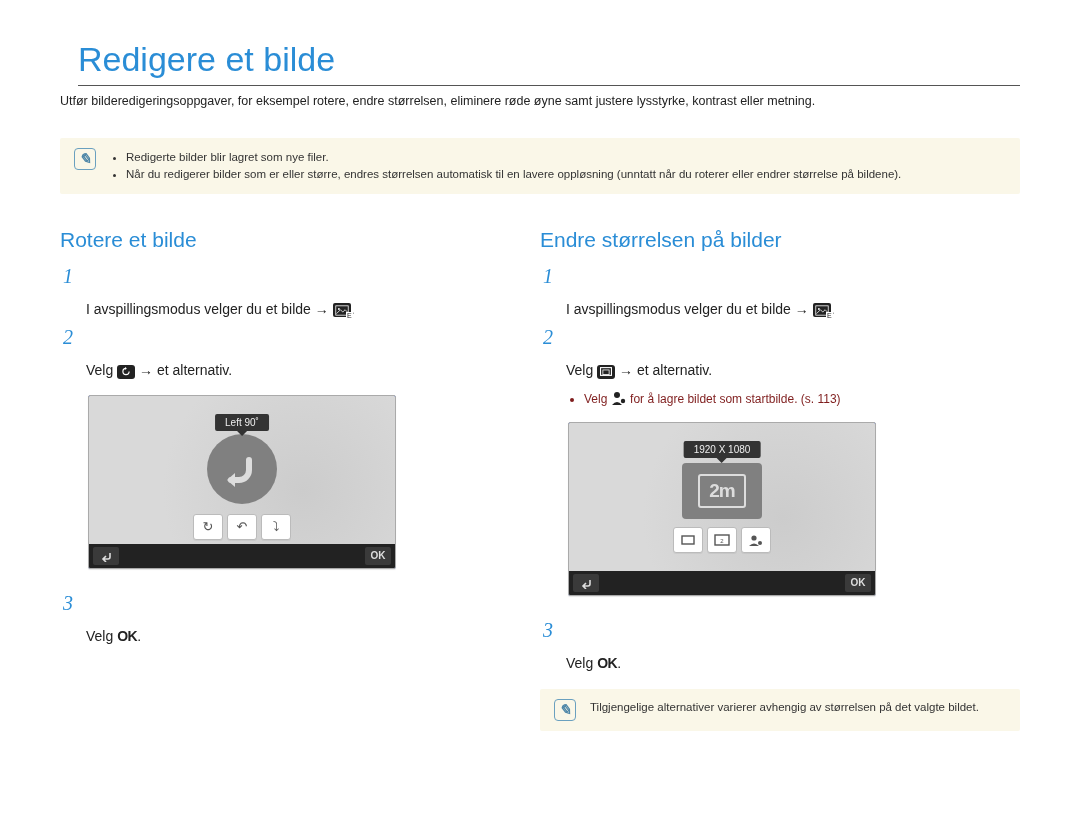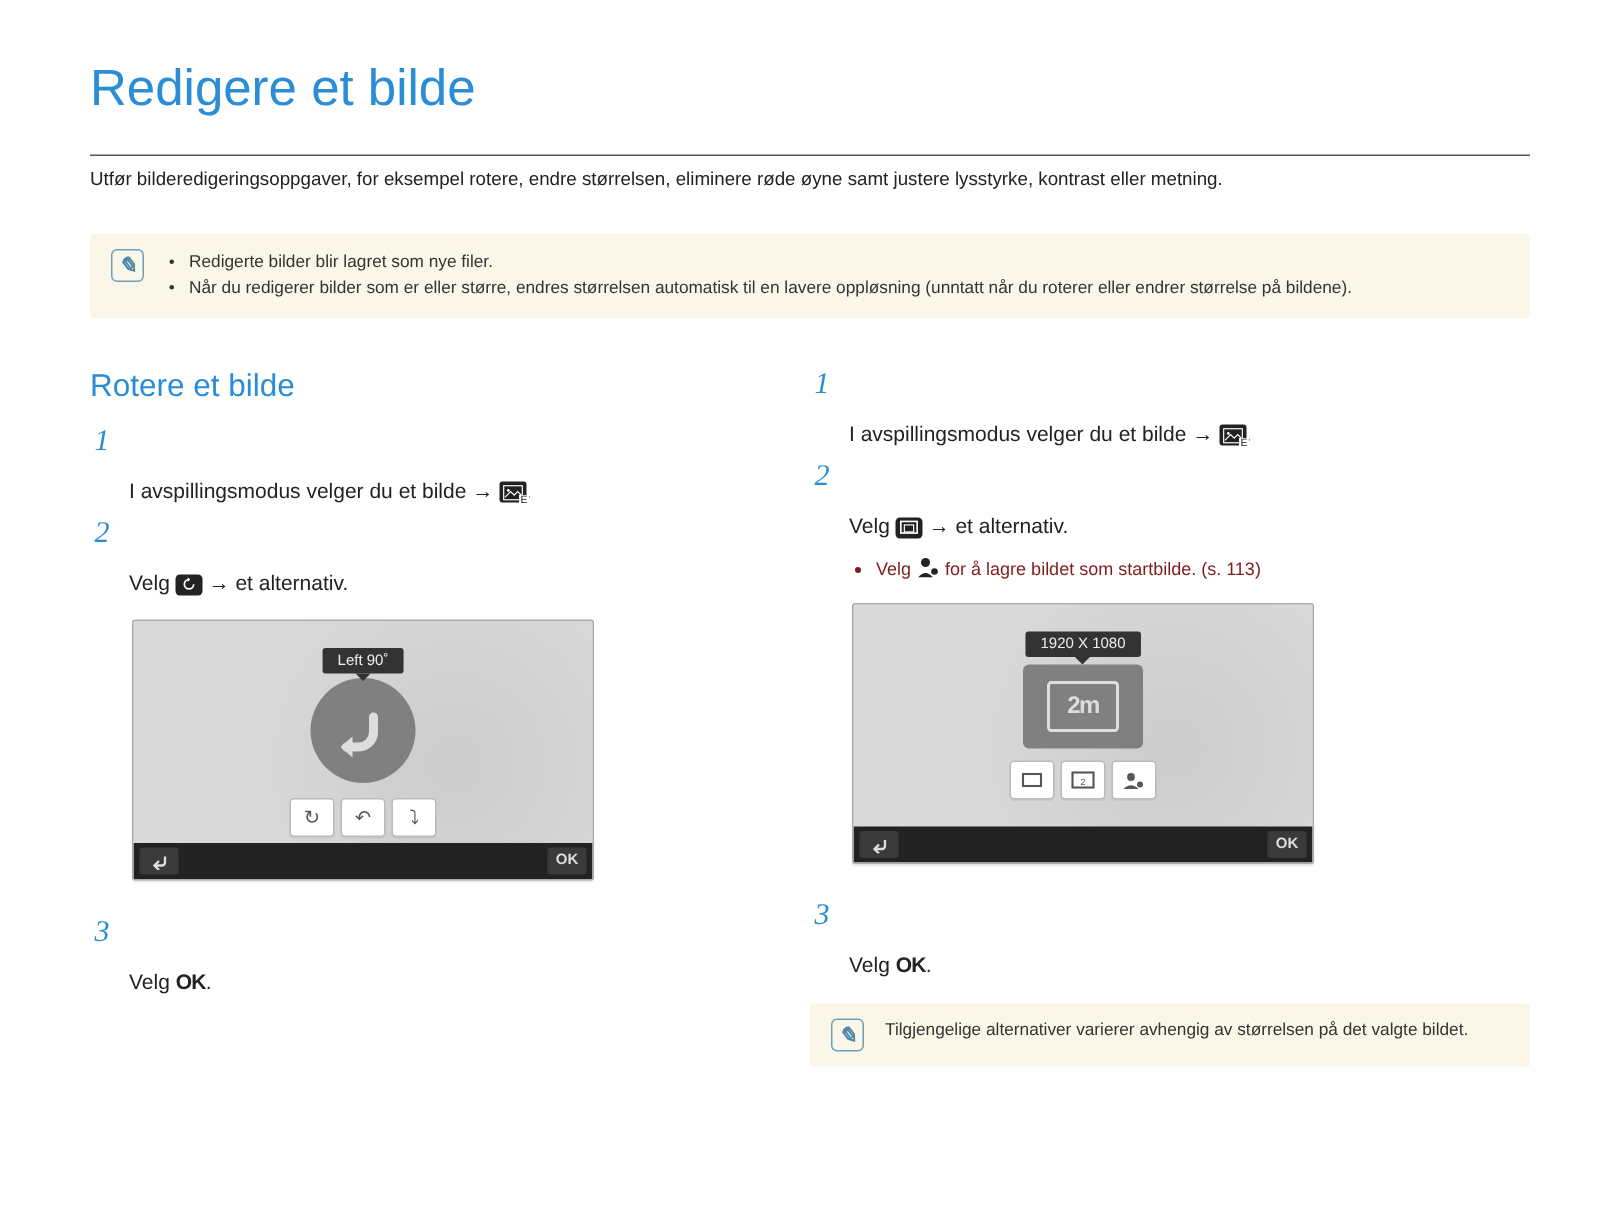--- a/index.html
+++ b/index.html
@@ -12,22 +12,23 @@
   }
   .page {
     box-sizing: border-box;
     padding: 40px 60px 20px 60px;
   }
   .title {
     font-size: 34px;
     color: #2a8dd6;
     font-weight: 400;
     border-bottom: 1px solid #555;
-    padding-bottom: 24px;
+    padding-bottom: 6px;
     margin-bottom: 8px;
+    margin-left: 18px;
   }
   .intro {
     font-size: 12.5px;
     color: #222;
     margin-bottom: 30px;
   }
   .note-box {
     background: #faf7e8;
     border-radius: 2px;
     padding: 10px 14px;
@@ -131,21 +132,21 @@
     list-style: disc;
     padding-left: 16px;
     color: #7f1d1d;
   }
   .sub-bullet li { margin: 4px 0; }
 
   
   .screen {
     width: 306px;
     height: 172px;
-    background: #e5e5e5;
+    background: #1d4ed8;
     border: 1px solid #aaa;
     border-radius: 2px;
     position: relative;
     margin: 16px 0 24px 28px;
     box-shadow: 0 1px 1px rgba(0,0,0,.1);
     overflow: hidden;
   }
   .screen::before {
     
     content: "";
@@ -205,21 +206,21 @@
     color: #ddd;
   }
   .big-rect .inner-box {
     width: 44px;
     height: 30px;
     border: 2px solid #ddd;
     border-radius: 3px;
     display: flex;
     align-items: center;
     justify-content: center;
-    font-size: 16px;
+    font-size: 19px;
     font-weight: 700;
     letter-spacing: -1px;
     color: #ddd;
   }
   .arrow-svg { width: 46px; height: 46px; }
   .option-row {
     position: absolute;
     top: 118px;
     left: 50%;
     transform: translateX(-50%);
@@ -352,20 +353,21 @@
       <div class="step">
         <div class="step-num">3</div>
         <div class="step-body">
           <span>Velg</span>
           <span class="ok-text">OK</span><span>.</span>
         </div>
       </div>
     </div>
 
     <div class="col">
+      <div class="section-title">Endre størrelsen på bilder</div>
 
       <div class="step">
         <div class="step-num">1</div>
         <div class="step-body">
           <span>I avspillingsmodus velger du et bilde →</span>
           <span class="icon-inline small-e">
             <svg viewBox="0 0 18 14" width="14" height="11">
                 <rect x="1" y="1" width="16" height="12" fill="none" stroke="#fff" stroke-width="1"></rect>
                 <circle cx="5" cy="5" r="1.2" fill="#fff"></circle>
                 <path d="M2 11 L7 6 L10 9 L13 6 L17 10" stroke="#fff" fill="none" stroke-width="1"></path>

